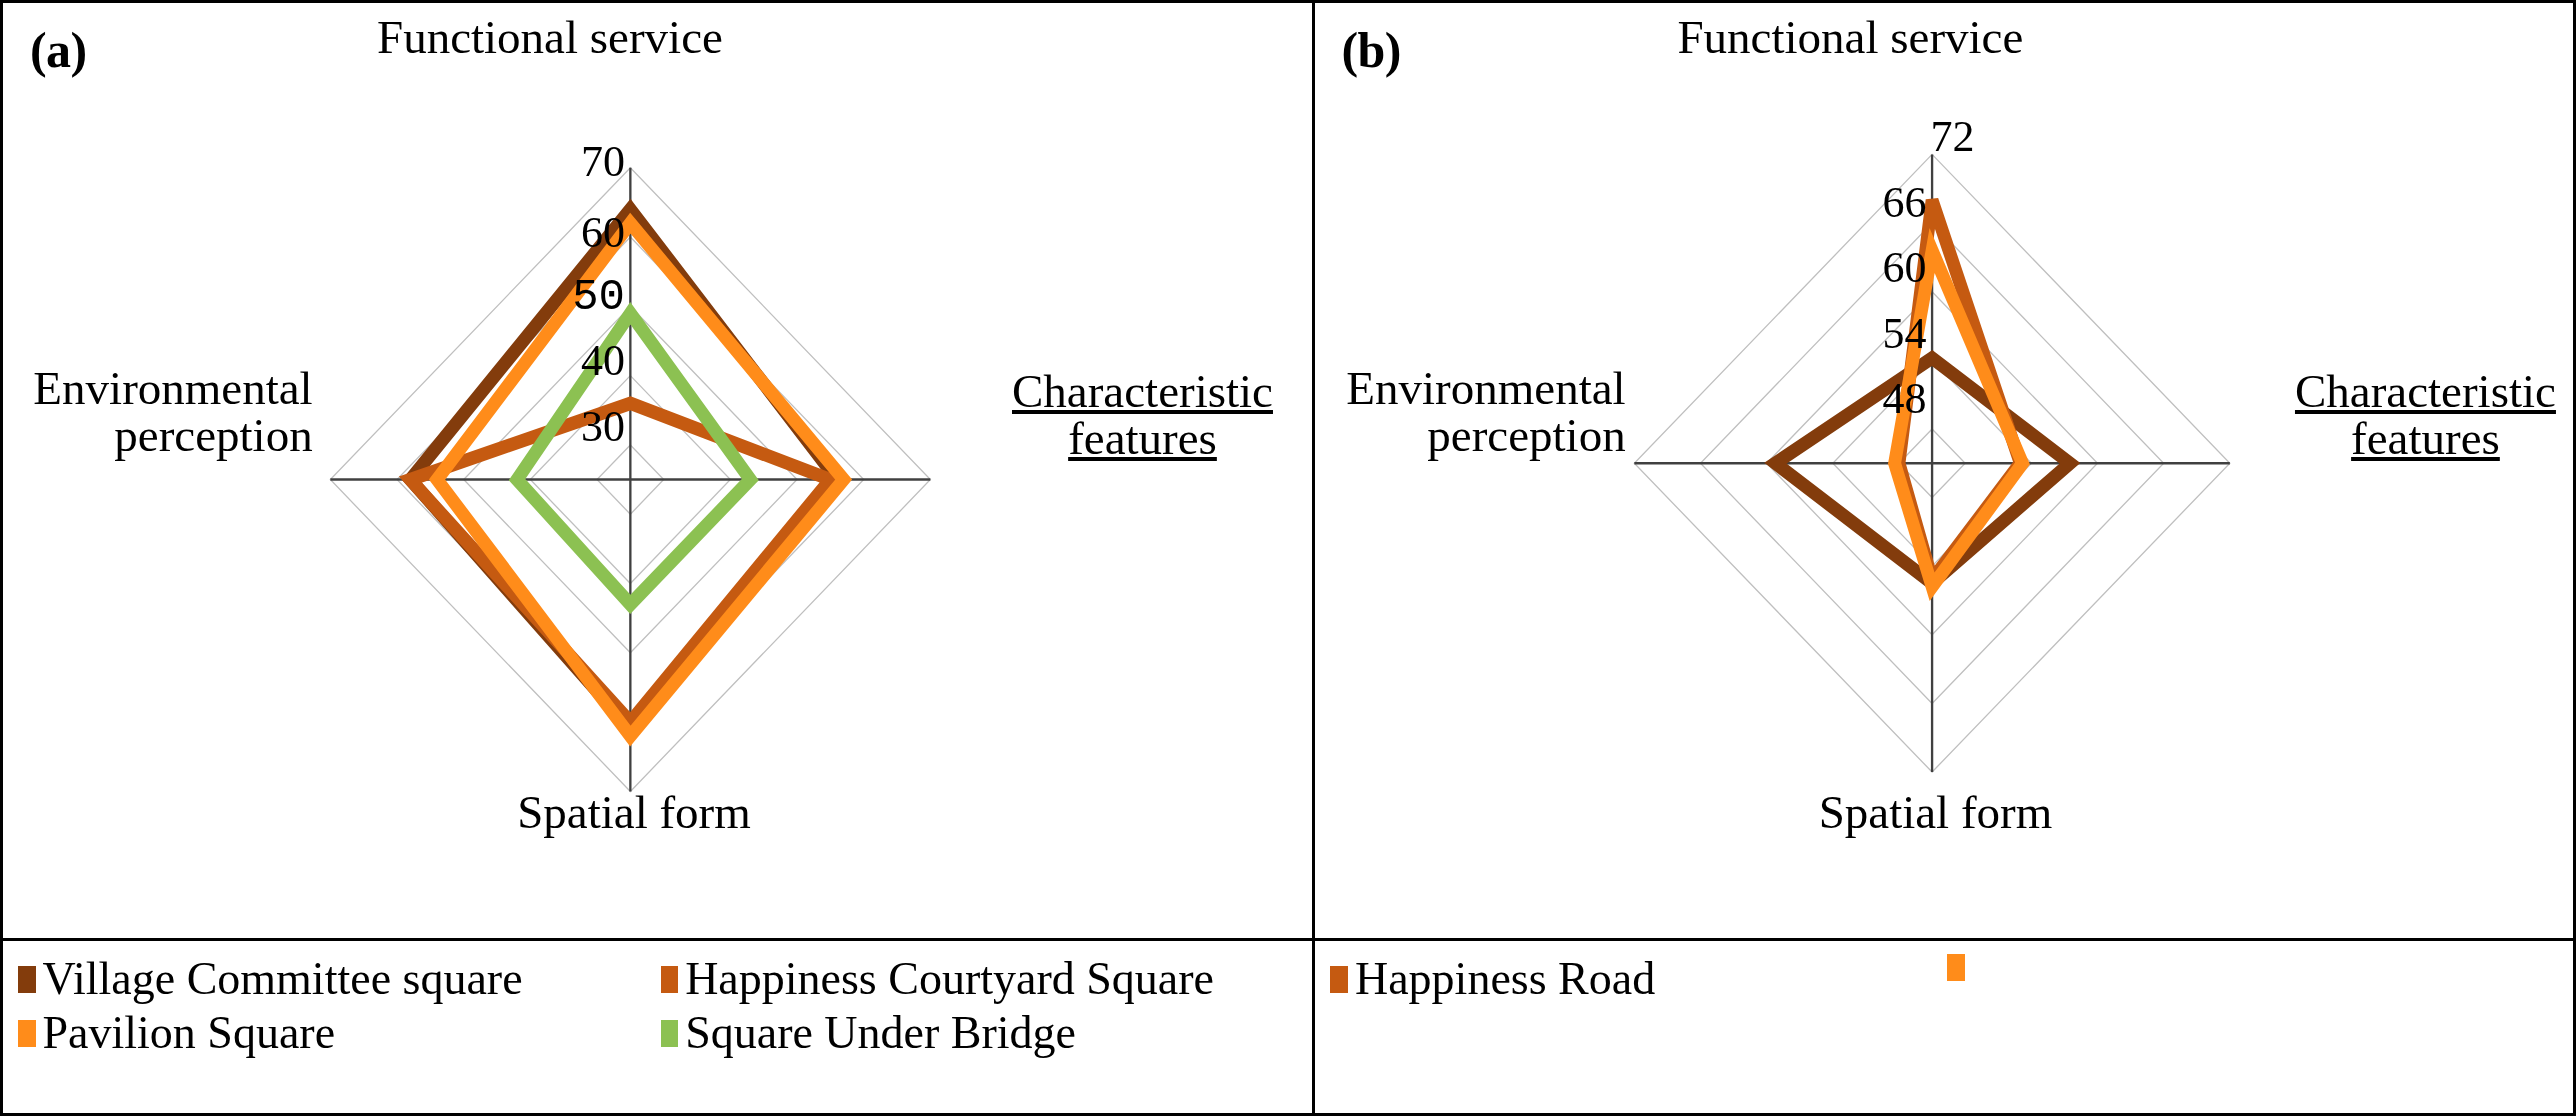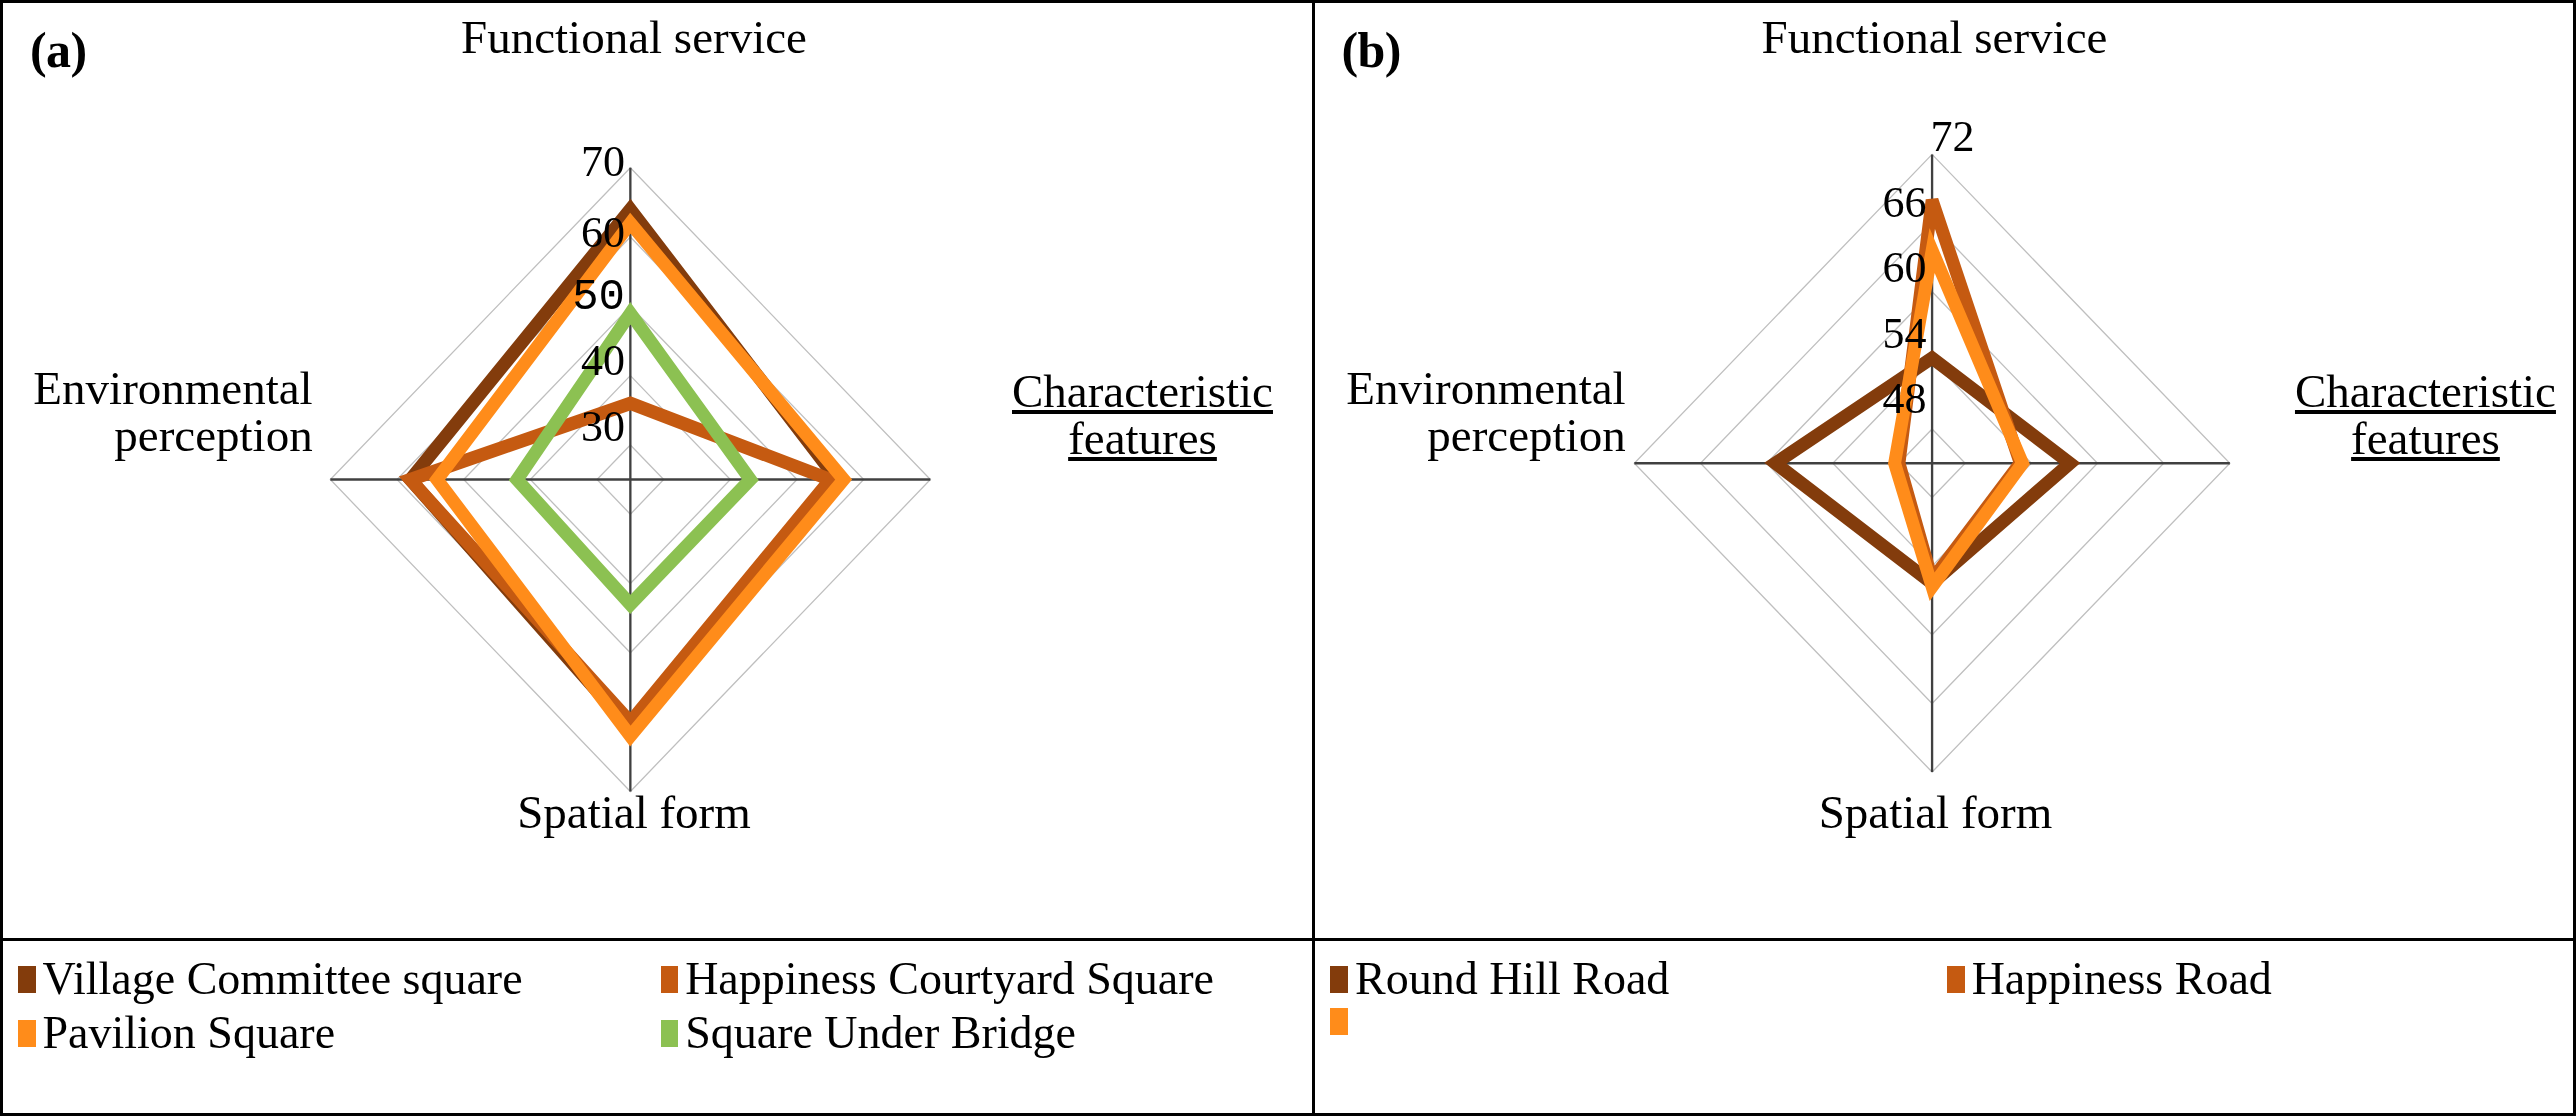--- a/index.html
+++ b/index.html
@@ -50,21 +50,21 @@
     z-index:6;
   }
 
   .axis-label{
     position:absolute;
     font-size:47px;
     line-height:0.99;
     z-index:5;
     white-space:pre-line;
   }
-  .lbl-top{text-align:center;}
+  .lbl-top{text-align:left;}
   .lbl-right{text-align:center;text-decoration:underline;}
   .lbl-left{text-align:right;}
   .lbl-bottom{text-align:center;}
 
   .tick{
     position:absolute;
     font-size:44px;
     line-height:1;
     z-index:4;
     text-align:right;
@@ -199,24 +199,20 @@
           </g>
           <polygon points="1057.00,586.22 1293.11,760.00 1057.00,958.33 788.78,760.00" fill="none" stroke="#833C0C" stroke-width="22" stroke-linejoin="miter" stroke-miterlimit="4"></polygon>
           <polygon points="1057.00,325.56 1208.11,760.00 1057.00,952.67 1000.33,760.00" fill="none" stroke="#C55A11" stroke-width="22" stroke-linejoin="miter" stroke-miterlimit="4"></polygon>
           <polygon points="1057.00,408.67 1211.89,760.00 1057.00,964.00 992.78,760.00" fill="none" stroke="#FF8C1A" stroke-width="22" stroke-linejoin="miter" stroke-miterlimit="4"></polygon>
         </svg>
     </div>
 
     <div class="legend-area">
       <div class="legend-grid" id="legend-b-grid">
           <div class="legend-item">
-            <span class="legend-swatch" style="background: rgb(131, 60, 12);"></span>
-            <span class="legend-text">Round Hill Road</span>
-          </div>
-          <div class="legend-item">
             <span class="legend-swatch" style="background: rgb(197, 90, 17);"></span>
             <span class="legend-text">Happiness Road</span>
           </div>
           <div class="legend-item">
             <span class="legend-swatch" style="background: rgb(255, 140, 26);"></span>
           </div>
         </div>
     </div>
   </div>
 

